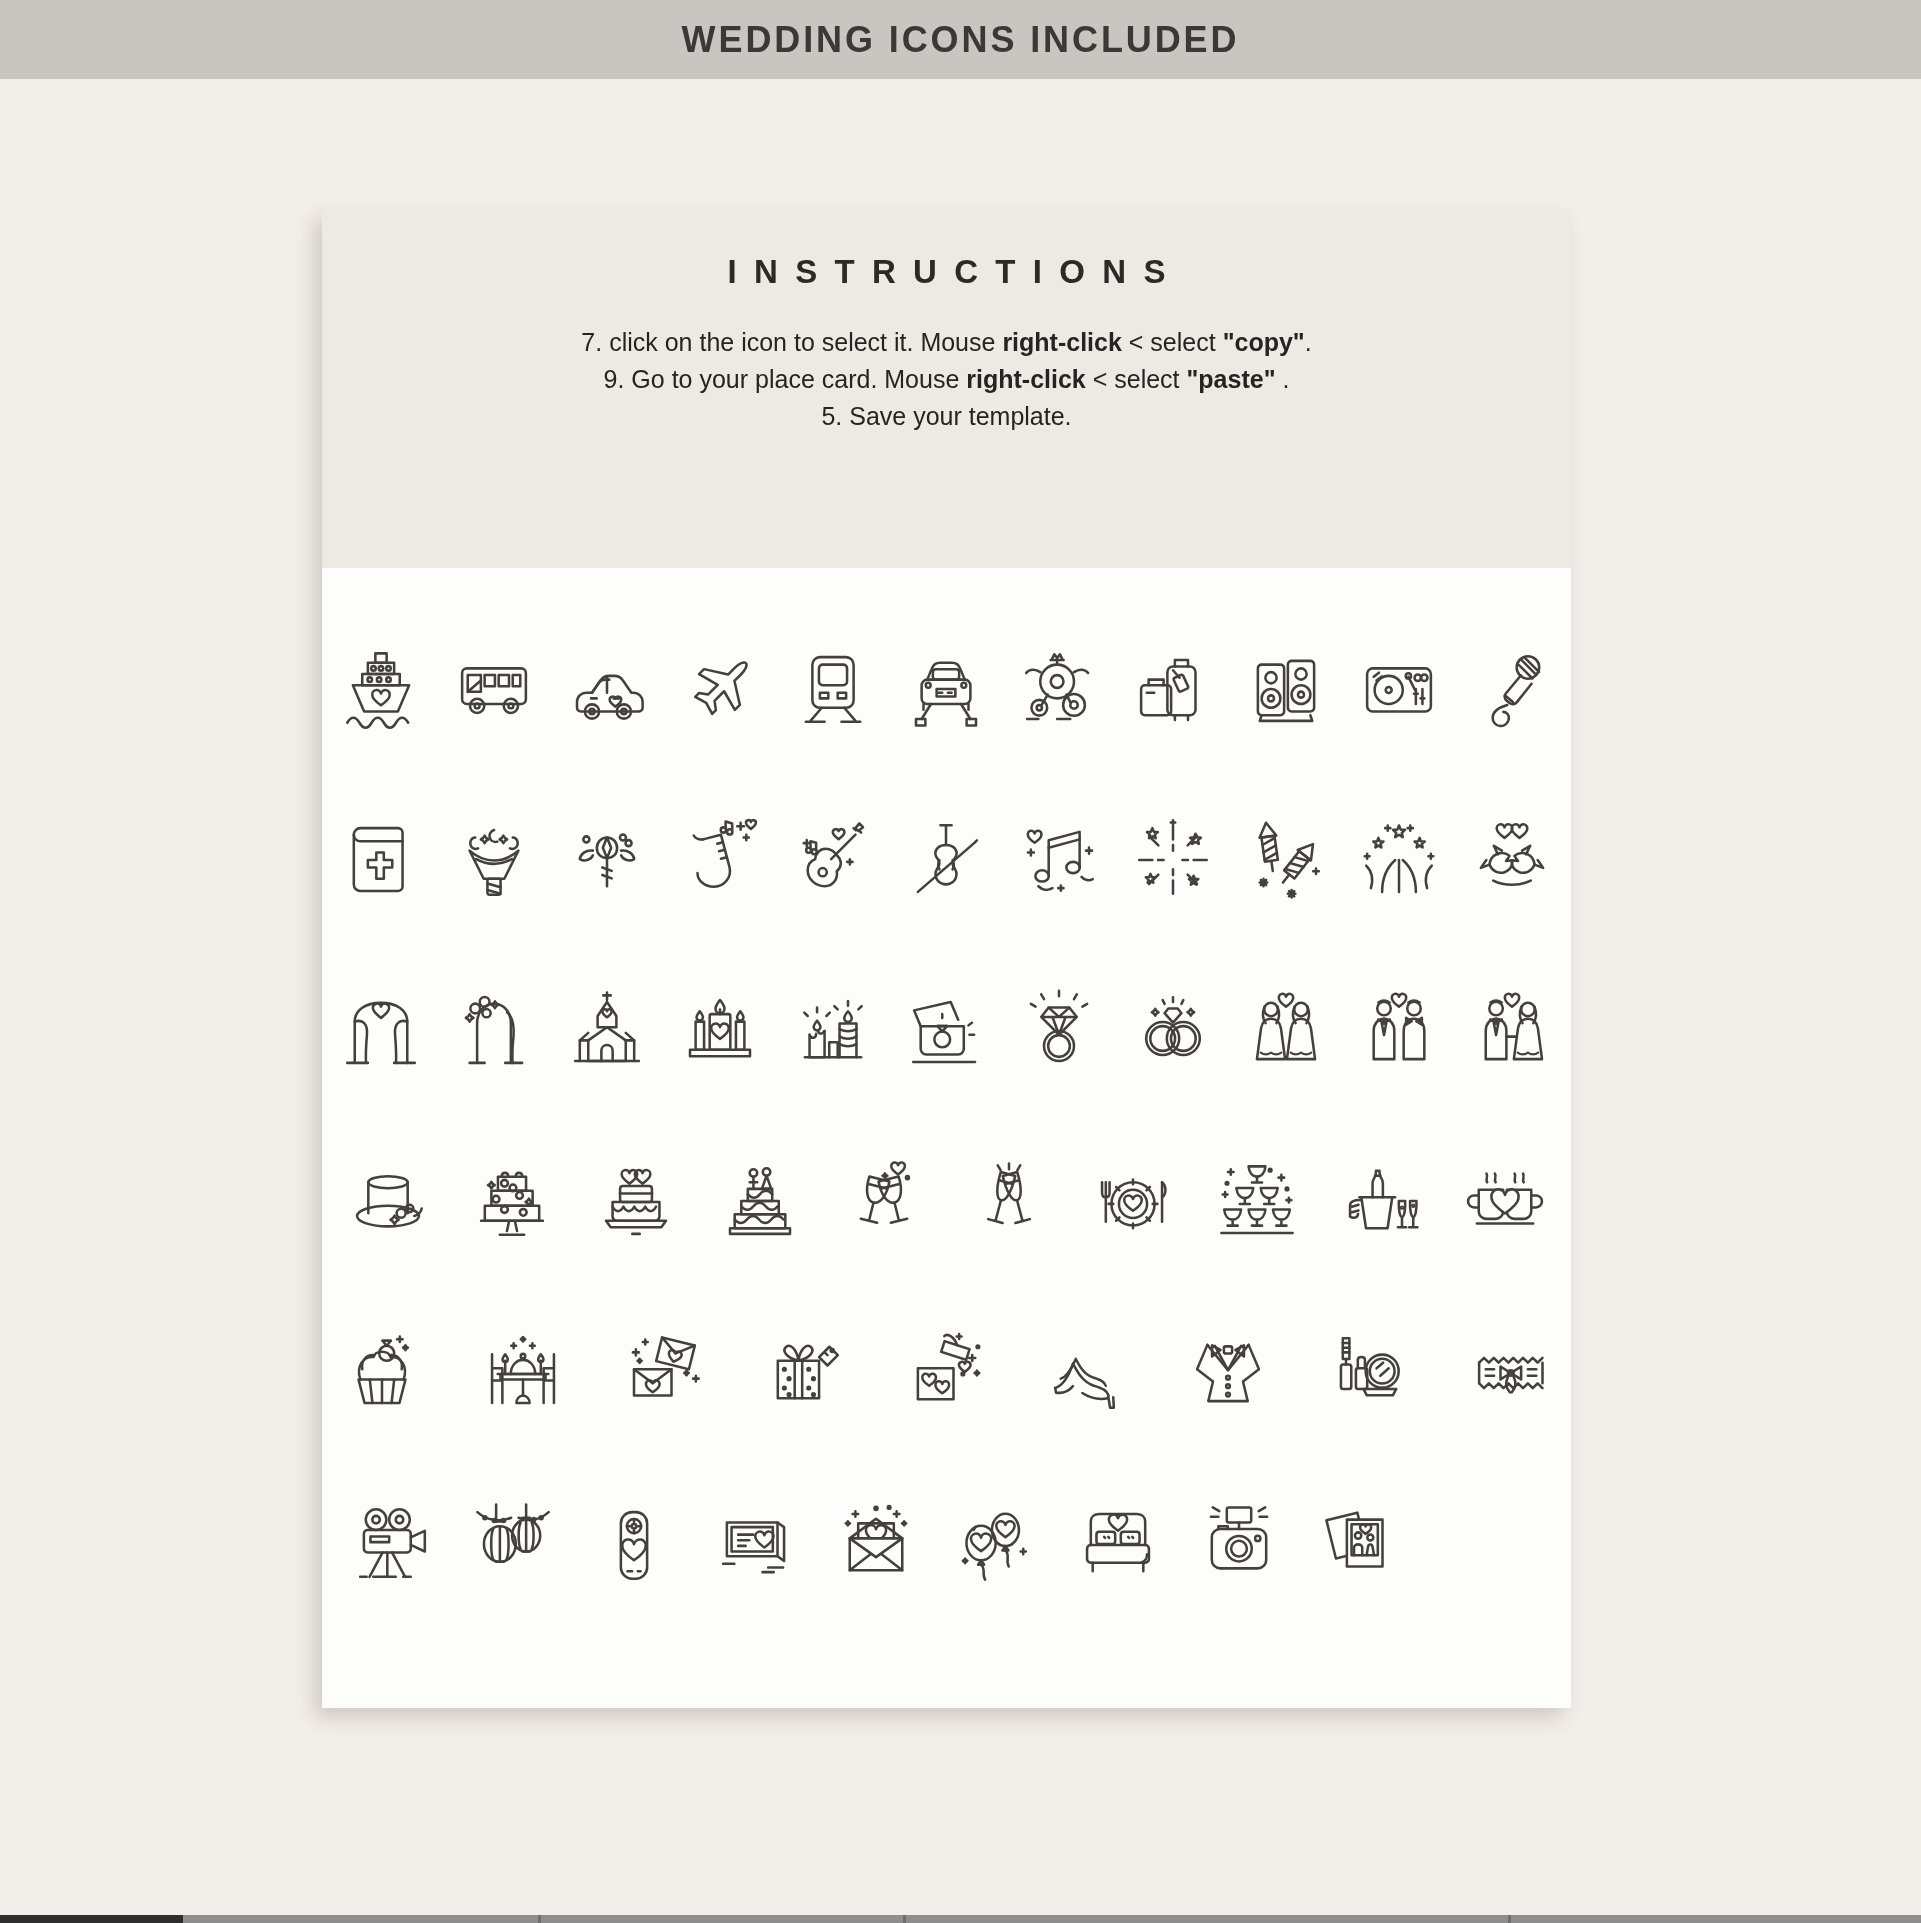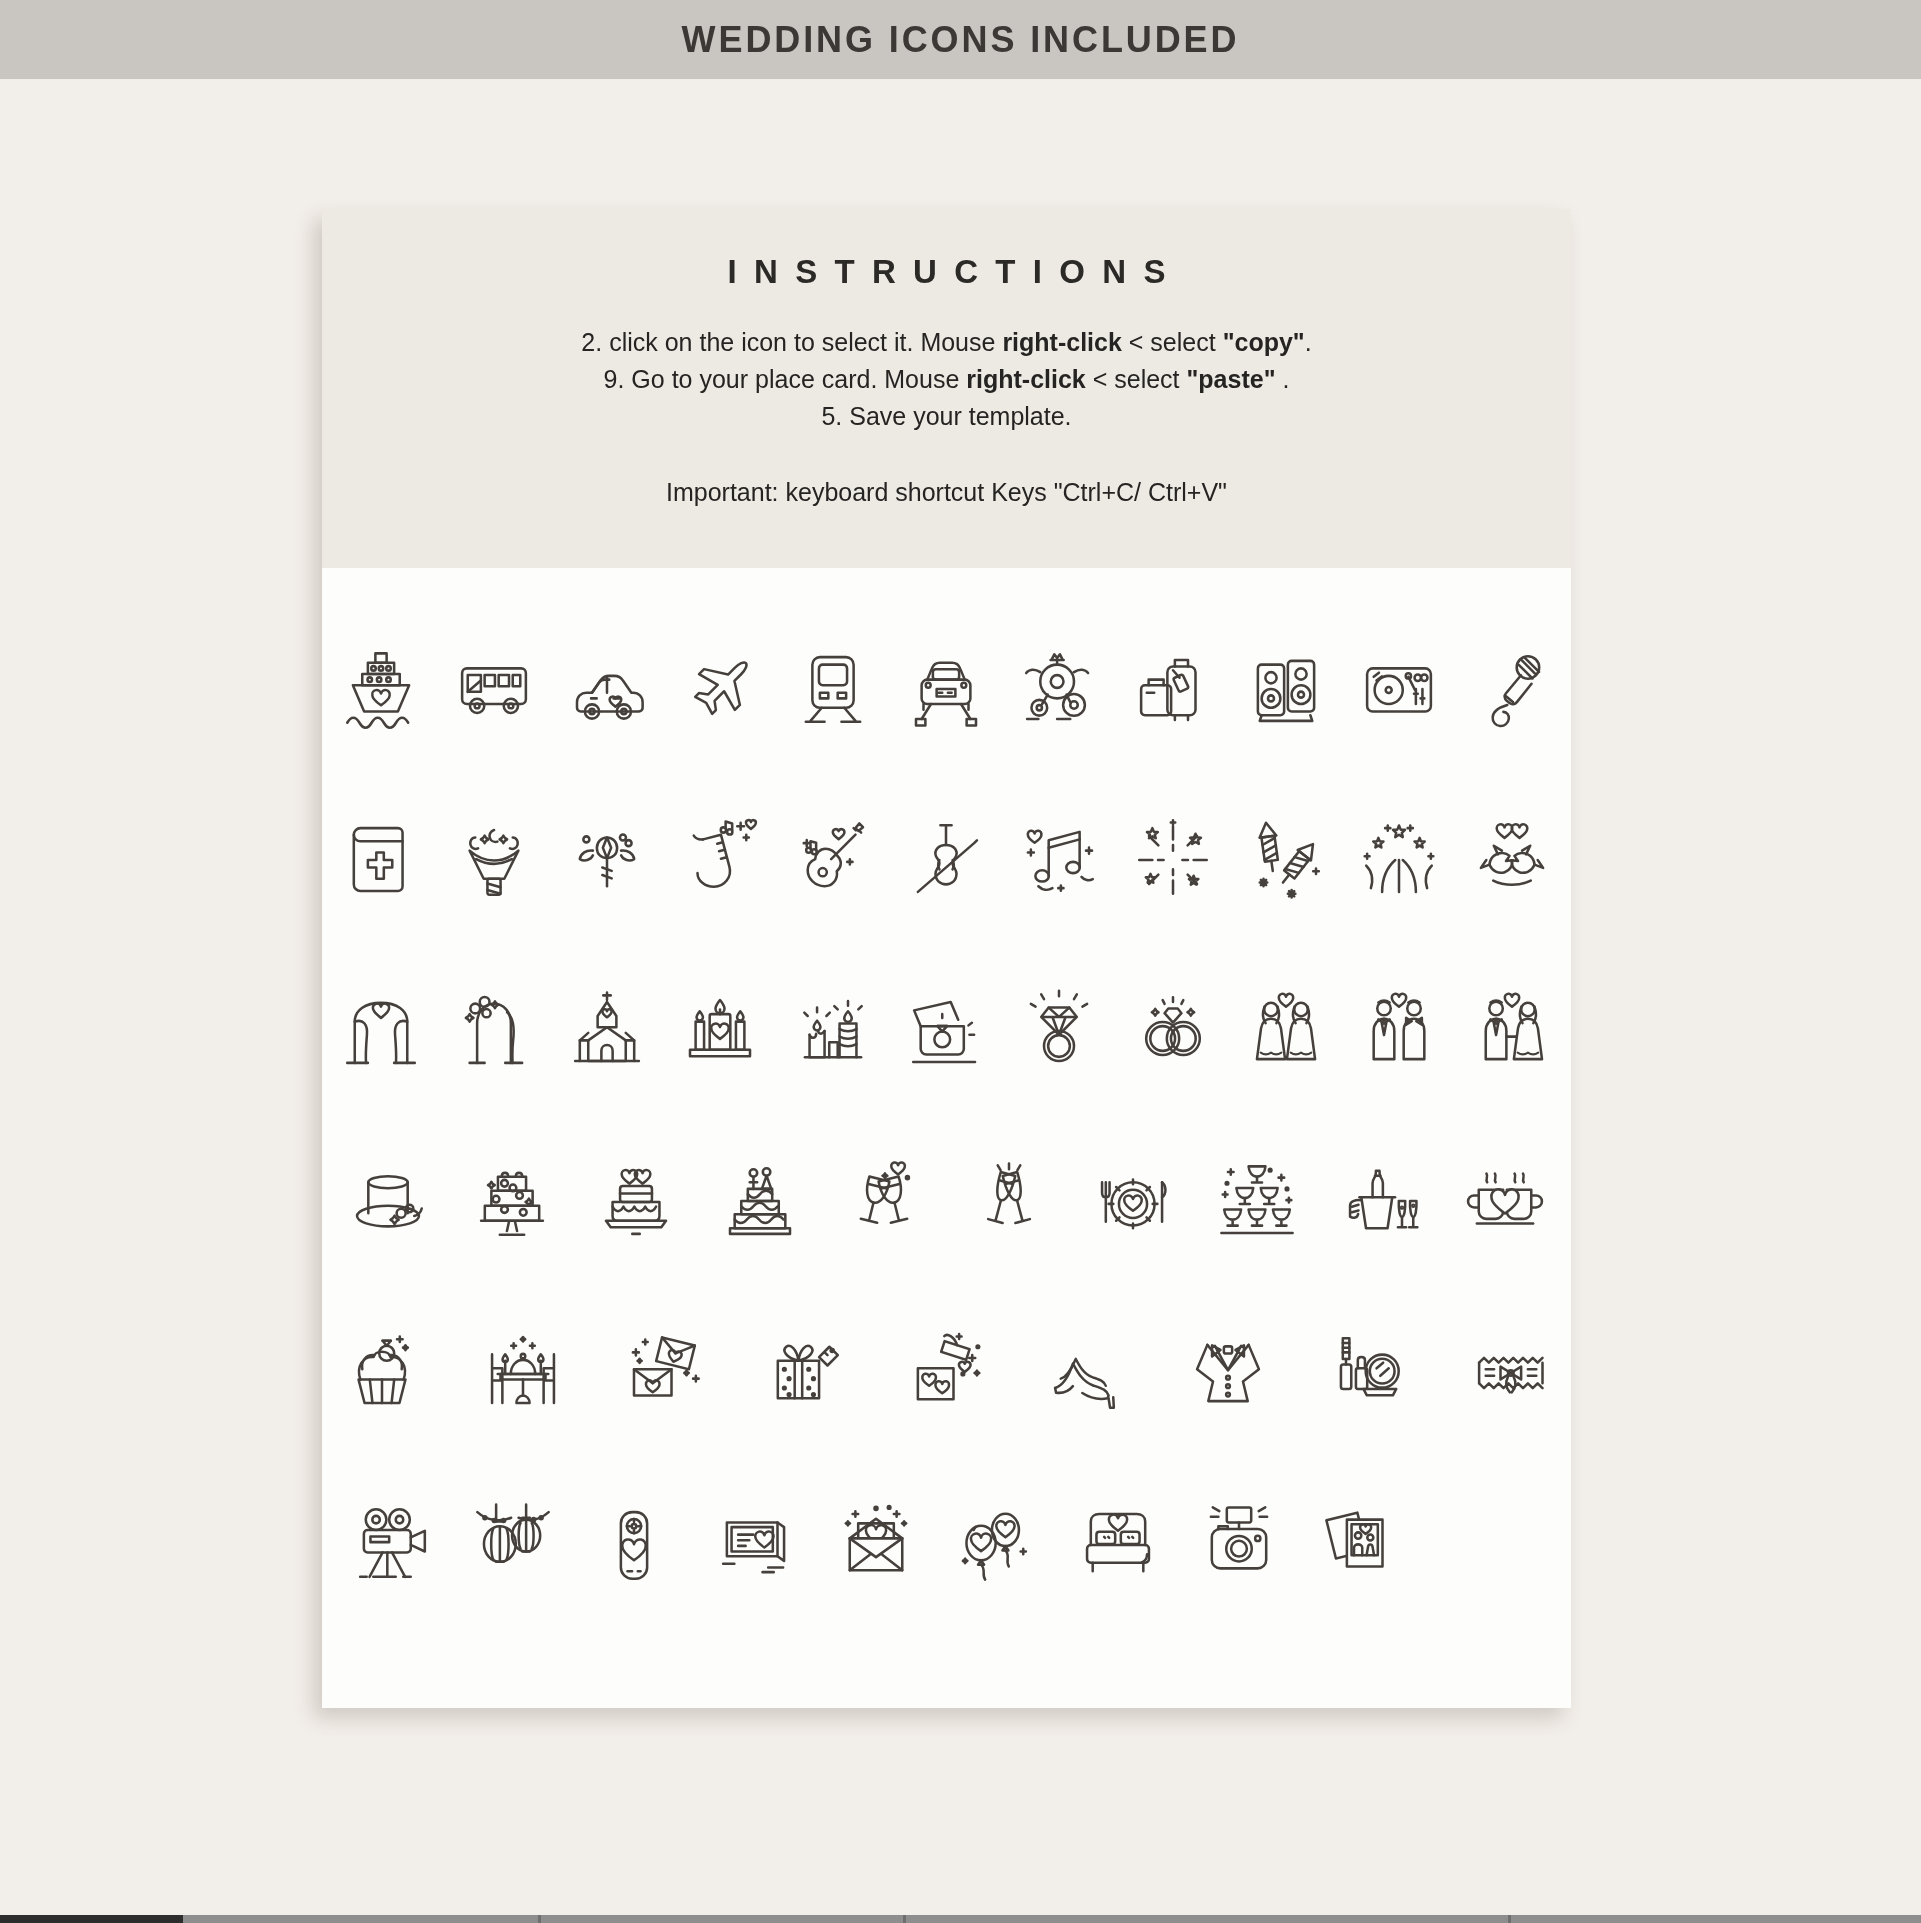--- a/index.html
+++ b/index.html
@@ -28,26 +28,25 @@
 <body>
 
 <div class="topbar">
   <h1>WEDDING ICONS INCLUDED</h1>
 </div>
 
 <div class="card">
   <div class="panel">
     <h2>INSTRUCTIONS</h2>
     <div id="steps">
-        <div class="step"><span>2. click on the icon to select it. Mouse </span><span class="b">right-click</span><span> &lt; select </span><span class="b">"copy"</span><span>.</span></div>
+        <div class="step"><span>7. click on the icon to select it. Mouse </span><span class="b">right-click</span><span> &lt; select </span><span class="b">"copy"</span><span>.</span></div>
         <div class="step"><span>9. Go to your place card. Mouse </span><span class="b">right-click</span><span> &lt; select </span><span class="b">"paste"</span><span> .</span></div>
         <div class="step"><span>5. Save your template.</span></div>
       </div>
     <div class="note">
-      <div>Important: keyboard shortcut Keys "Ctrl+C/ Ctrl+V"</div>
     </div>
   </div>
   <div id="grid" class="grid">
       <div class="icon-row r11">
         <div class="cell">
           <svg viewBox="0 0 48 48">
             <rect x="21" y="5" width="6" height="5"></rect>
             <rect x="17" y="10" width="14" height="6"></rect>
             <circle cx="20" cy="13" r="1.2"></circle>
             <circle cx="24" cy="13" r="1.2"></circle>

